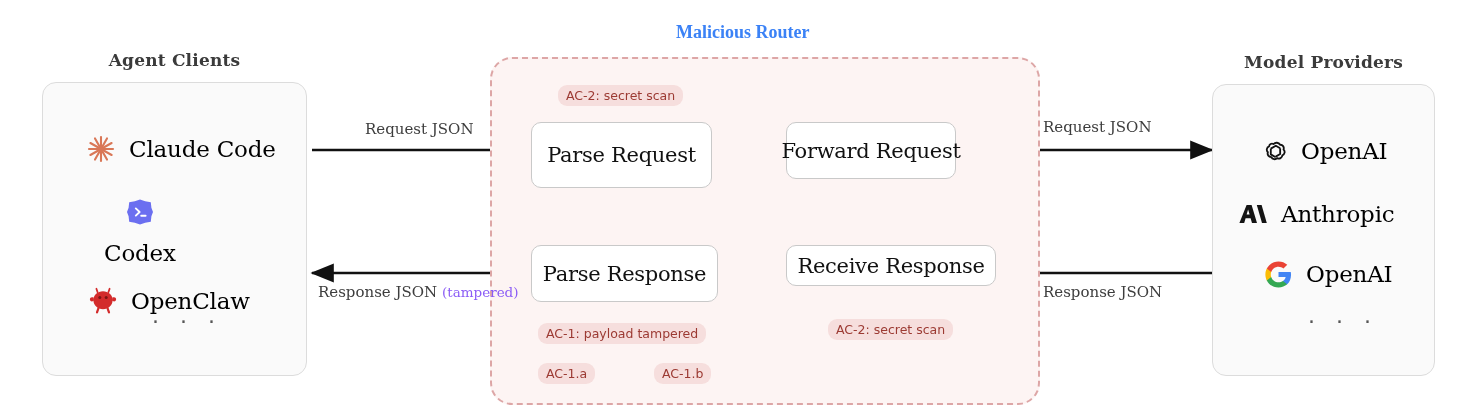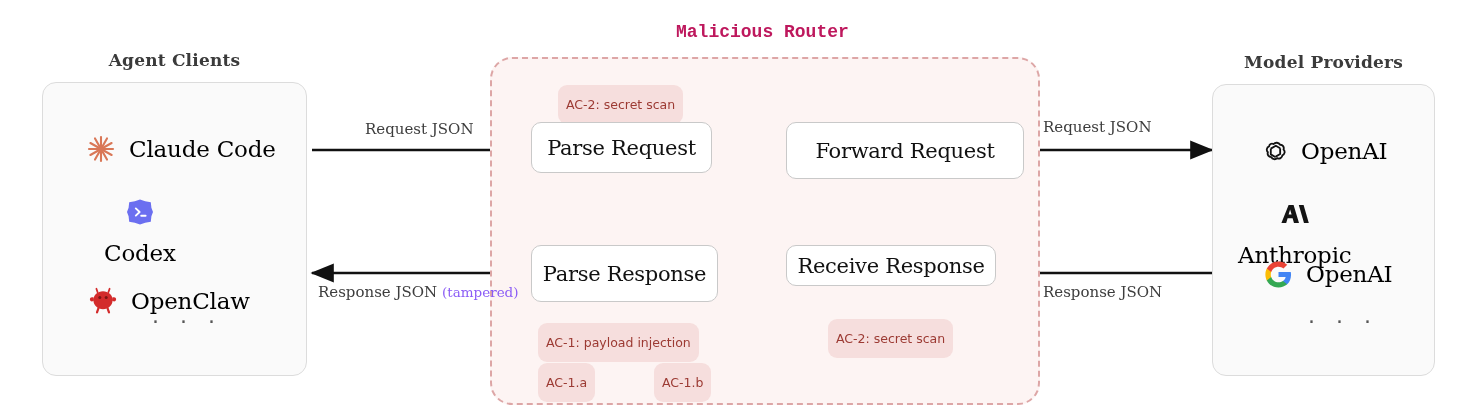--- a/index.html
+++ b/index.html
@@ -62,24 +62,24 @@
     height: 30px;
     display: flex;
     align-items: center;
     justify-content: center;
     flex: 0 0 30px;
   }
 
   
   #router-title {
     position: absolute;
-    font-family: Liberation Mono, monospace;
+    font-family: Liberation Serif, serif;
     font-weight: bold;
     font-size: 18px;
-    color: #be185d;
+    color: #3b82f6;
     white-space: nowrap;
   }
   #router-zone {
     position: absolute;
     background: #fdf4f3;
     border: 2.4px dashed #dda6a6;
     border-radius: 22px;
     box-sizing: border-box;
   }
   .proc-box {
@@ -97,21 +97,21 @@
     letter-spacing: -.3px;
     white-space: nowrap;
   }
   .ac-badge {
     position: absolute;
     background: #f6dedd;
     color: #9c3a33;
     font-family: "DejaVu Sans", sans-serif;
     font-size: 12.5px;
     border-radius: 9px;
-    padding: 12px 8px;
+    padding: 3px 8px;
     white-space: nowrap;
     line-height: 1.2;
   }
 
   
   .edge-label {
     position: absolute;
     font-family: "DejaVu Serif", serif;
     font-size: 15px;
     color: #3d3d3d;
@@ -219,31 +219,31 @@
   </div>
 
   <div class="ellipsis-row" style="left:152px; top:311px;">· · ·</div>
 
   <div id="router-title" style="left:676px; top:22px;">Malicious Router</div>
 
   <div id="router-zone" style="left:490px; top:57px; width:550px; height:348px;"></div>
 
   <div class="ac-badge" style="left:558px; top:85px;">AC-2: secret scan</div>
 
-  <div class="proc-box" style="left:531px; top:122px; width:181px; height:51px;">Parse Request</div>
-
-  <div class="proc-box" style="left:786px; top:122px; width:238px; height:57px;">Forward Request</div>
+  <div class="proc-box" style="left:531px; top:122px; width:181px; height:66px;">Parse Request</div>
+
+  <div class="proc-box" style="left:786px; top:122px; width:170px; height:57px;">Forward Request</div>
 
   <div class="proc-box" style="left:531px; top:245px; width:187px; height:57px;">Parse Response</div>
 
   <div class="proc-box" style="left:786px; top:245px; width:210px; height:41px;">Receive Response</div>
 
   <div class="ac-badge" style="left:828px; top:319px;">AC-2: secret scan</div>
 
-  <div class="ac-badge" style="left:538px; top:323px;">AC-1: payload injection</div>
+  <div class="ac-badge" style="left:538px; top:323px;">AC-1: payload tampered</div>
 
   <div class="ac-badge" style="left:538px; top:363px;">AC-1.a</div>
 
   <div class="ac-badge" style="left:654px; top:363px;">AC-1.b</div>
 
   <div class="panel-title" style="left:1212px; top:52px; width:223px;">Model Providers</div>
 
   <div class="panel" style="left:1212px; top:84px; width:223px; height:292px;"></div>
 
   <div class="client-row" style="left:1258px; top:136px;">
@@ -256,21 +256,21 @@
                    C6.3 13.1 6.8 9.7 9.4 8.8 C9.6 6.6 11.9 5 14 6.3 Z"></path>
           <path d="M11.2 11 L16.4 8 L20.9 10.6"></path>
           <path d="M11.2 11 L11.2 17 L16.3 19.9"></path>
           <path d="M20.9 10.6 L20.9 16.6 L16.3 19.3"></path>
         </g>
       </svg>
     </span>
     <span class="client-label">OpenAI</span>
   </div>
 
-  <div class="client-row" style="left:1238px; top:199px;flex-direction:column;">
+  <div class="client-row" style="left:1238px; top:199px;">
     <span class="icon-box">
       <svg width="28" height="24" viewBox="0 0 28 24">
         <path d="M7.6 3 L12.6 3 L18 21 L13 21 L11.6 16.3 L6.6 16.3 L5.2 21 L0.4 21 Z
                  M7.6 12.6 L10.6 12.6 L9.1 7.4 Z" fill="#141414"></path>
         <path d="M17.8 3 L22.6 3 L27.8 21 L23 21 Z" fill="#141414"></path>
       </svg>
     </span>
     <span class="client-label">Anthropic</span>
   </div>
 

